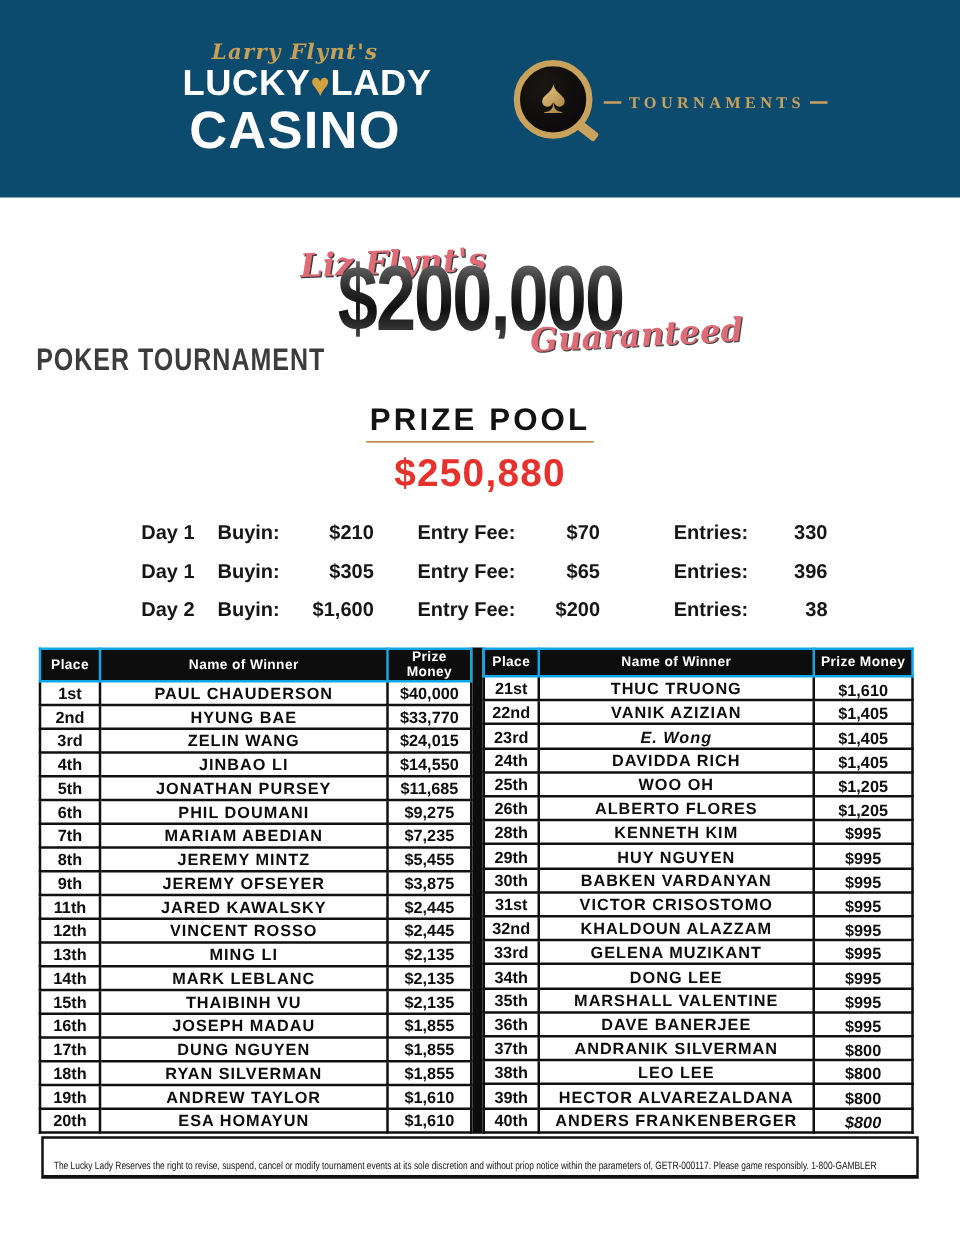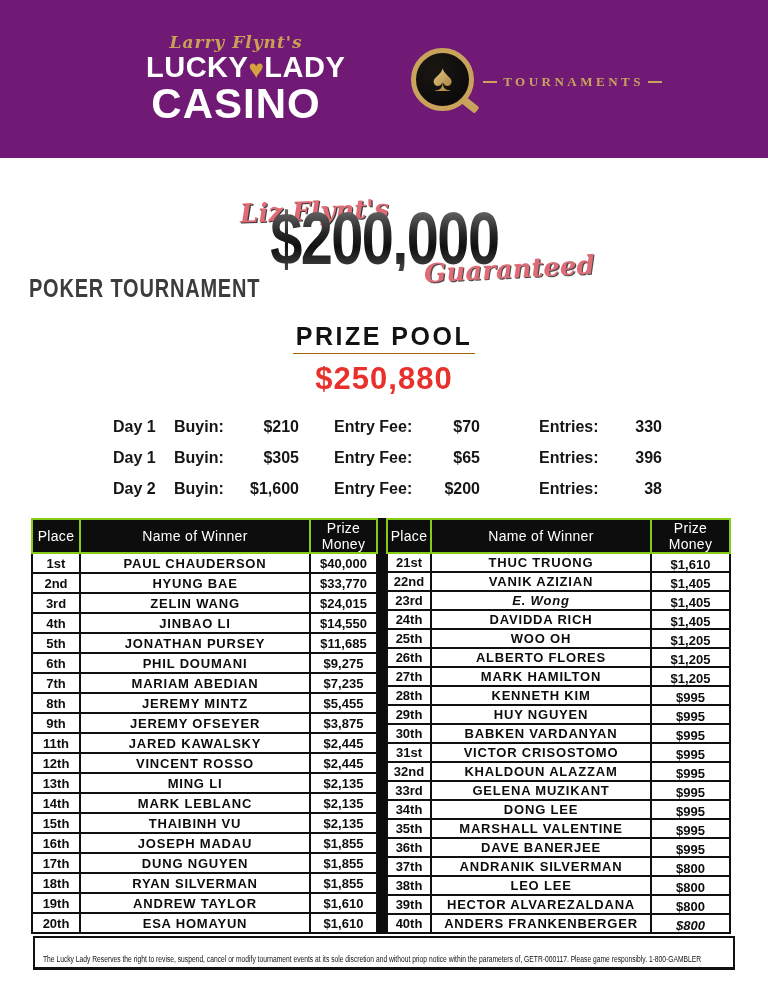--- a/index.html
+++ b/index.html
@@ -3,21 +3,21 @@
 <meta charset="utf-8">
 <style>
   * { box-sizing: border-box; }
   html,body { margin:0; padding:0; background:#ffffff; }
   .page {
     width:768px; height:991px; position:relative; background:#fff;
     font-family:"Liberation Sans", sans-serif; overflow:hidden; margin:0 auto;
   }
 
   
-  .topbar { height:158px; background:#701a75; display:flex; align-items:center; }
+  .topbar { height:158px; background:#0c4a6e; display:flex; align-items:center; }
   .casino-logo { margin-left:146px; width:180px; text-align:center; line-height:1; }
   .casino-script {
     font-family:"DejaVu Serif", serif; font-style:italic; font-weight:bold;
     color:#c9a154; font-size:17px; letter-spacing:1px; margin-bottom:2px;
   }
   .casino-line1 { color:#ffffff; font-weight:800; font-size:29px; letter-spacing:0.5px; }
   .casino-heart { color:#d4a23f; font-size:26px; vertical-align:-1px; }
   .casino-line2 { color:#ffffff; font-weight:800; font-size:42px; letter-spacing:1px; margin-top:1px; }
 
   .quantum-logo { margin-left:auto; margin-right:106px; display:flex; align-items:center; }
@@ -76,22 +76,22 @@
     display:grid; grid-template-columns:61px 49px 76px 35px 80px 66px 59px 55px 68px;
     line-height:31px; font-size:16px; font-weight:700; color:#161616;
   }
   .buyin-row .num { text-align:right; }
 
   
   .results { display:flex; width:706px; margin:14px auto 0 auto; }
   .tbl-divider { width:8px; background:#0d0d0d; flex:0 0 auto; }
   table.rtable { border-collapse:collapse; table-layout:fixed; flex:0 0 auto; }
   table.rtable th {
-    background:#0d0d0d; color:#ffffff; font-size:14px; font-weight:400;
-    height:22px; letter-spacing:0.3px; border:2px solid #84cc16; padding:0;
+    background:#0d0d0d; color:#ffffff; font-size:11px; font-weight:700;
+    height:22px; letter-spacing:0.3px; border:2px solid #0ea5e9; padding:0;
   }
   table.rtable td {
     border:2px solid #101010; height:19px; padding:0; text-align:center;
     font-weight:700; color:#0d0d0d; font-size:13px; background:#fff;
   }
   td.c-name { letter-spacing:0.8px; font-size:12.5px; }
   td.c-prize { font-size:13.5px; }
   .tbl-right td.c-prize span { display:inline-block; transform:translateY(1.5px); }
   .ital { font-style:italic; }
 
@@ -336,25 +336,20 @@
             <td class="c-place">25th</td>
             <td class="c-name">WOO OH</td>
             <td class="c-prize"><span>$1,205</span></td>
           </tr>
           <tr>
             <td class="c-place">26th</td>
             <td class="c-name">ALBERTO FLORES</td>
             <td class="c-prize"><span>$1,205</span></td>
           </tr>
           <tr>
-            <td class="c-place">27th</td>
-            <td class="c-name">MARK HAMILTON</td>
-            <td class="c-prize"><span>$1,205</span></td>
-          </tr>
-          <tr>
             <td class="c-place">28th</td>
             <td class="c-name">KENNETH KIM</td>
             <td class="c-prize"><span>$995</span></td>
           </tr>
           <tr>
             <td class="c-place">29th</td>
             <td class="c-name">HUY NGUYEN</td>
             <td class="c-prize"><span>$995</span></td>
           </tr>
           <tr>

